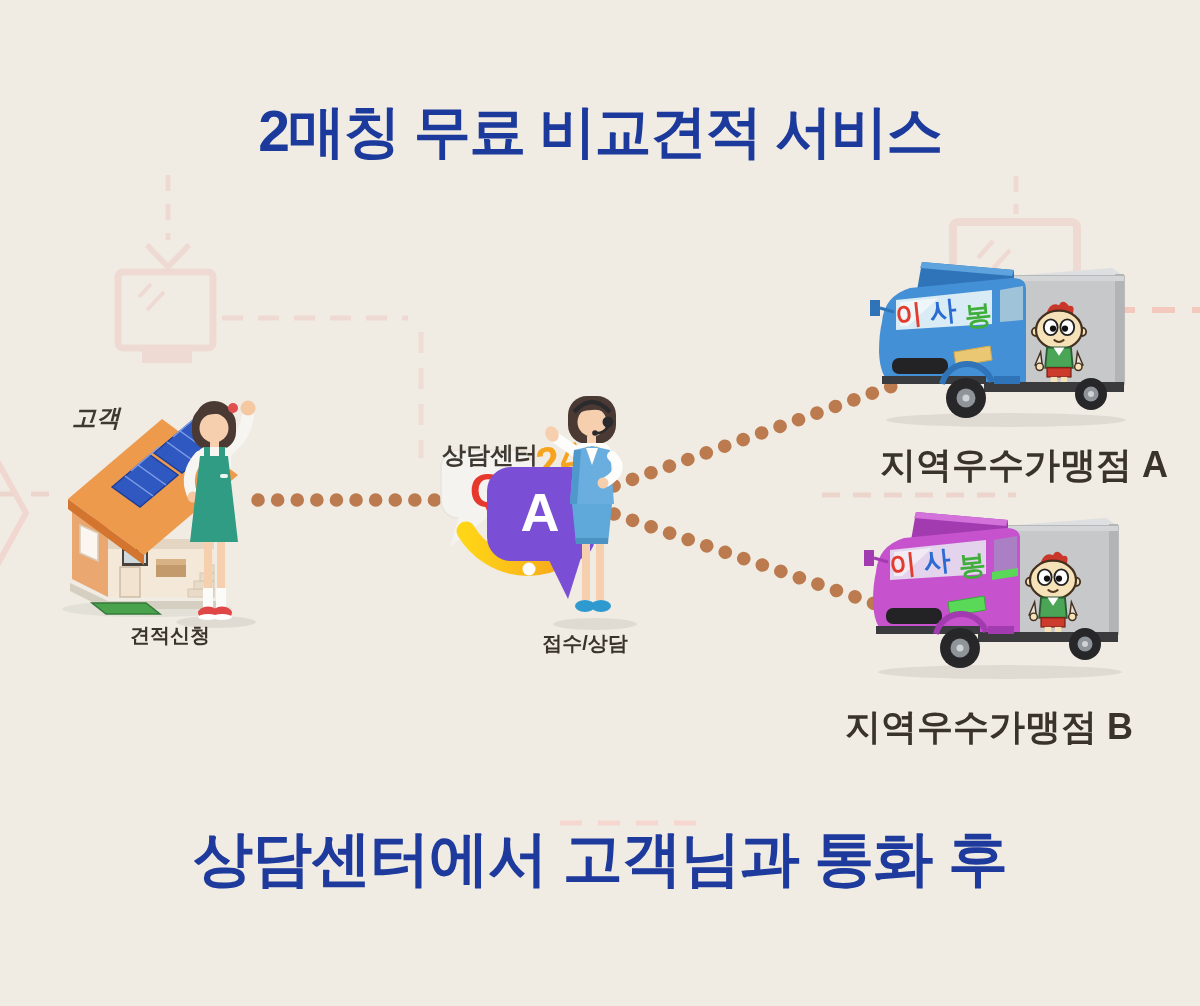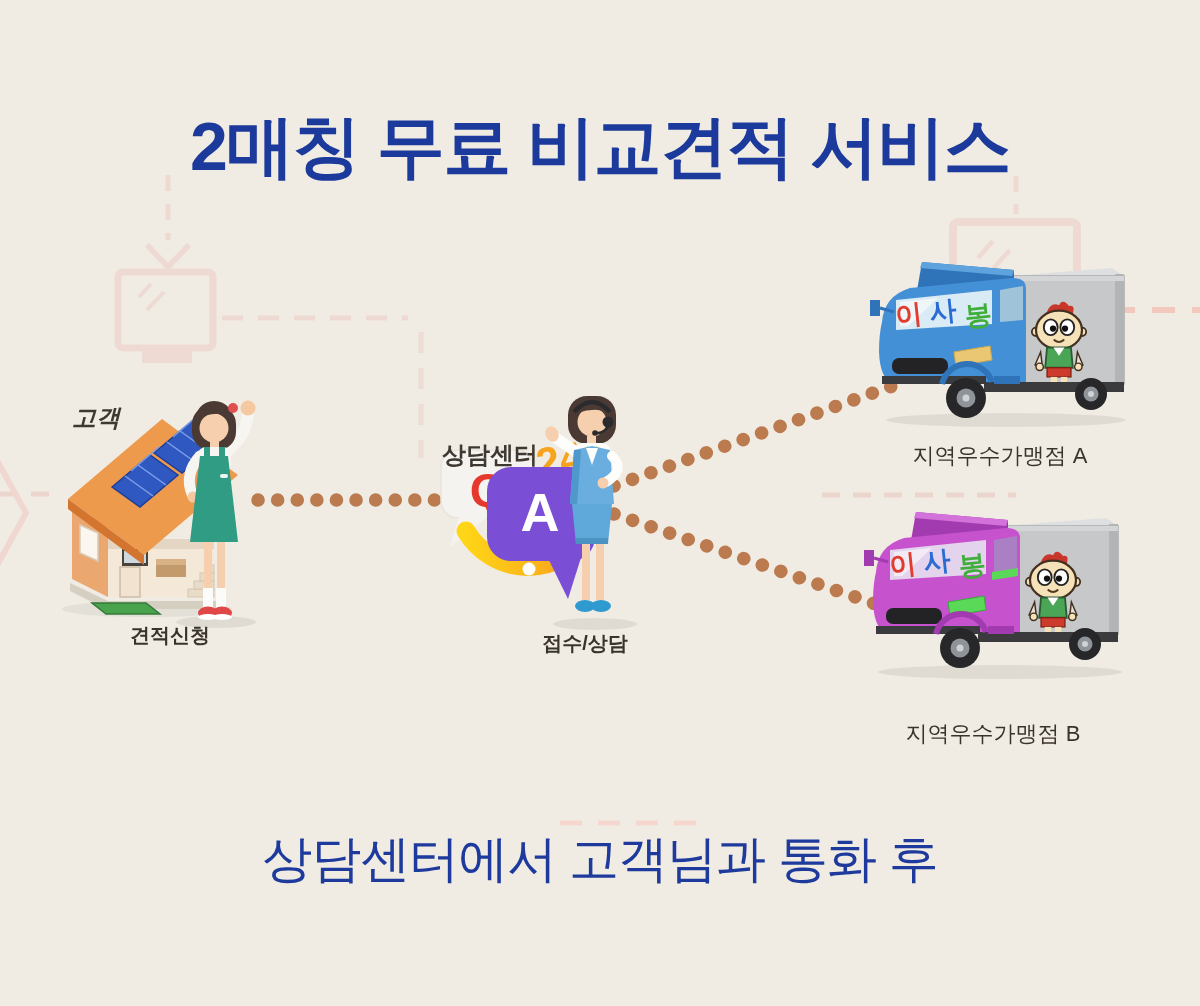--- a/index.html
+++ b/index.html
@@ -1,25 +1,25 @@
 <!DOCTYPE html>
 <html><head>
 <meta charset="utf-8">
 <style>
   html,body{margin:0;padding:0;}
   body{background:#f0ece3;font-family:"Liberation Sans",sans-serif;}
   .canvas{position:relative;width:1200px;height:1006px;margin:0 auto;background:#f0ece3;overflow:hidden;}
   .abs{position:absolute;}
   .art{position:absolute;left:0;top:0;width:1200px;height:1006px;pointer-events:none;}
-  .title{left:0;right:0;top:102px;text-align:center;font-size:68px;font-weight:800;
+  .title{left:0;right:0;top:94px;text-align:center;font-size:57px;font-weight:800;
          color:#1c3a9c;letter-spacing:-1.5px;white-space:nowrap;}
   .node-label{font-size:24px;font-weight:700;color:#3e3831;white-space:nowrap;}
   .caption{font-size:20px;font-weight:700;color:#3a332c;text-align:center;white-space:nowrap;}
-  .truck-label{font-size:22px;font-weight:400;color:#3a332c;text-align:center;white-space:nowrap;}
-  .footer{left:0;right:0;top:826px;text-align:center;font-weight:400;font-size:50px;
+  .truck-label{font-size:36px;font-weight:700;color:#3a332c;text-align:center;white-space:nowrap;}
+  .footer{left:0;right:0;top:826px;text-align:center;font-weight:700;font-size:60px;
           color:#1d3a9c;line-height:66px;letter-spacing:-1px;}
   .footer .seg[data-hl="true"]{color:#2e70e8;}
 </style>
 </head>
 <body>
 
 <div class="canvas">
 
   <svg class="art" viewBox="0 0 1200 1006" aria-hidden="true">
     <defs>
@@ -251,18 +251,18 @@
 
   <div class="abs title">2매칭 무료 비교견적 서비스</div>
 
   <div class="abs node-label" style="left:72px;top:402px;font-style:italic;">고객</div>
   <div class="abs caption" style="left:70px;top:622px;width:200px;">견적신청</div>
 
   <div class="abs node-label" style="left:442px;top:439px;">상담센터</div>
   <div class="abs caption" style="left:485px;top:630px;width:200px;">접수/상담</div>
 
   <div class="abs truck-label" style="left:880px;top:441px;width:240px;">지역우수가맹점 A</div>
-  <div class="abs truck-label" style="left:873px;top:703px;width:240px;margin-top:16px;">지역우수가맹점 B</div>
+  <div class="abs truck-label" style="left:845px;top:703px;width:240px;">지역우수가맹점 B</div>
 
   <div class="abs footer">
     <div>상담센터에서 고객님과 통화 후</div>
   </div>
 </div>
 
 </body></html>

